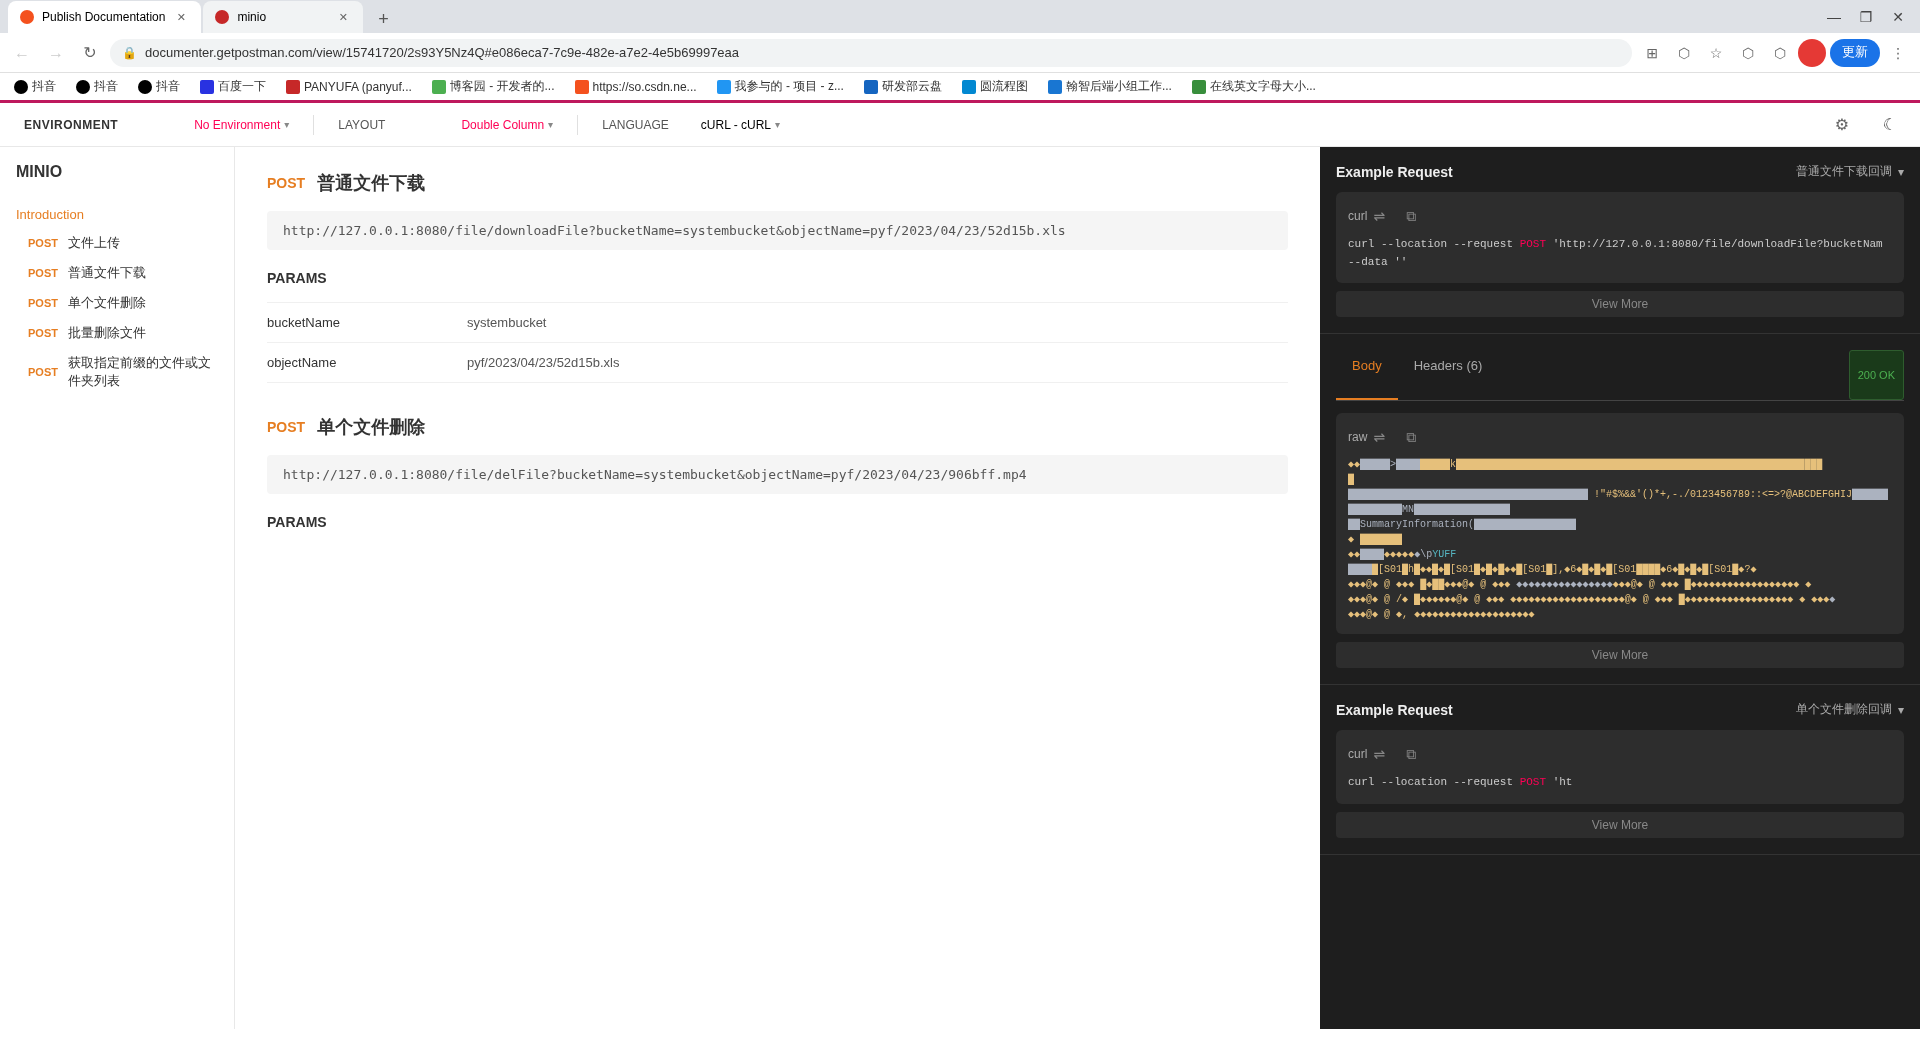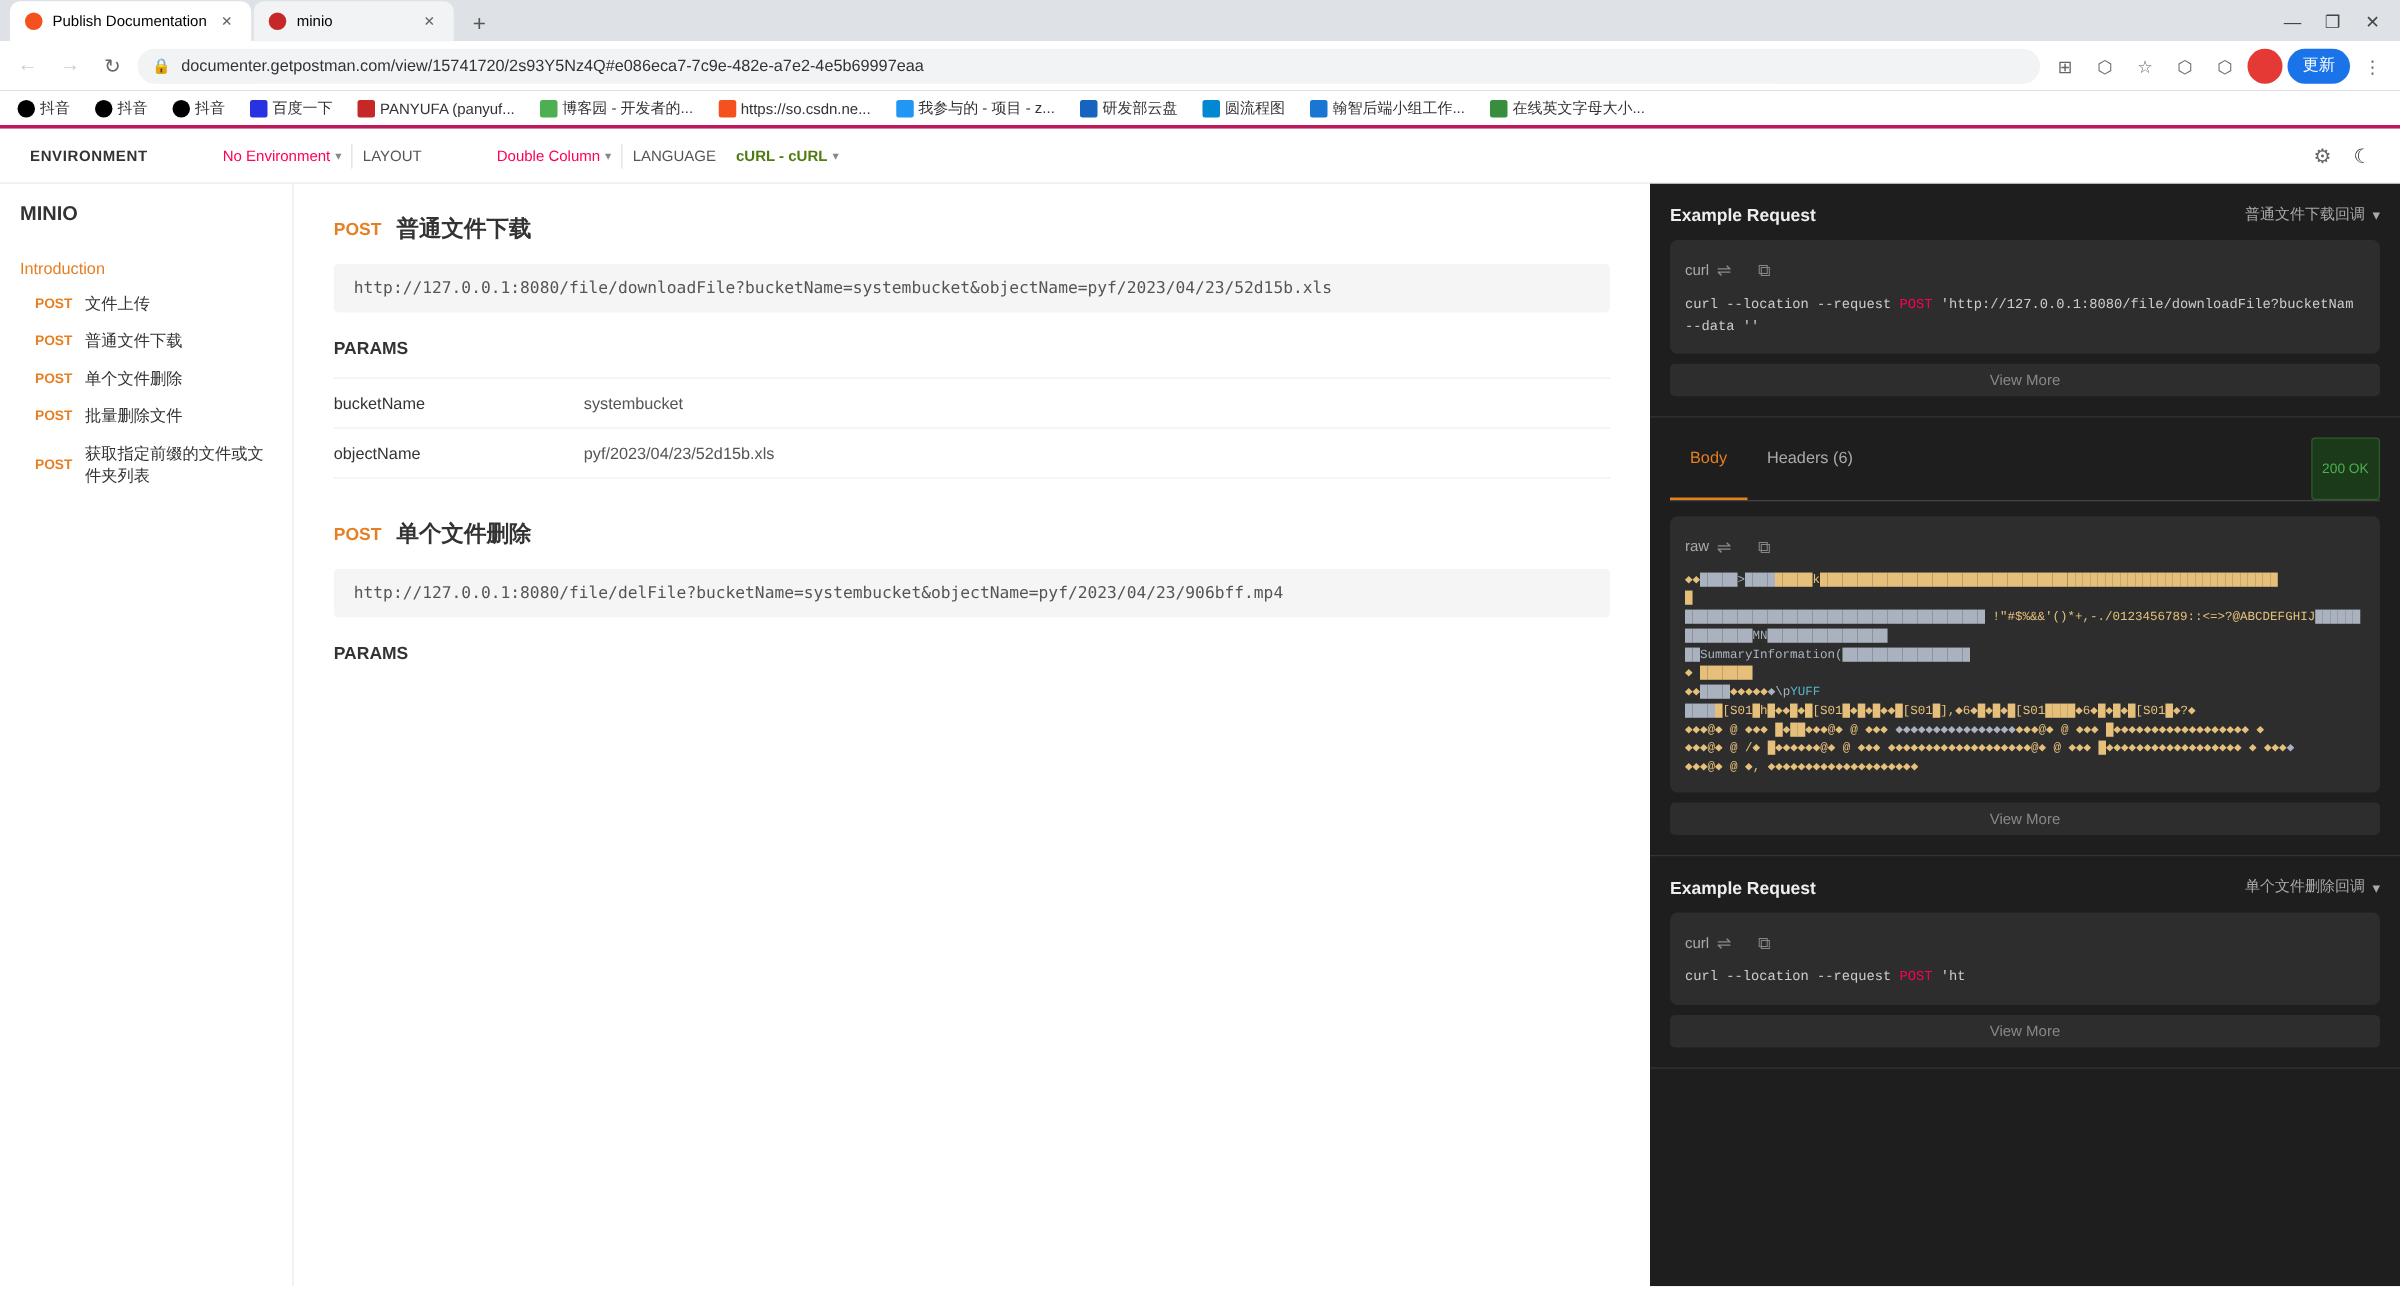--- a/index.html
+++ b/index.html
@@ -27,27 +27,27 @@
     .nav-action-btn { width: 28px; height: 28px; border-radius: 50%; display: flex; align-items: center; justify-content: center; font-size: 14px; color: #666; cursor: pointer; }
     .profile-circle { width: 28px; height: 28px; border-radius: 50%; background: #e53935; display: flex; align-items: center; justify-content: center; font-size: 12px; color: #fff; }
     .update-btn { background: #1a73e8; color: #fff; border-radius: 14px; padding: 4px 12px; font-size: 13px; cursor: pointer; }
 
     
     .bookmarks-bar { background: #fff; height: 30px; display: flex; align-items: center; padding: 0 8px; gap: 8px; border-bottom: 3px solid #be185d; overflow: hidden; }
     .bookmark-item { display: flex; align-items: center; gap: 4px; padding: 2px 6px; border-radius: 4px; font-size: 12px; color: #333; cursor: pointer; white-space: nowrap; }
     .bookmark-favicon { width: 14px; height: 14px; border-radius: 2px; flex-shrink: 0; }
 
     
-    .toolbar { height: 44px; background: #fff; display: flex; align-items: center; padding: 0 16px; border-bottom: 1px solid #e8e8e8; }
+    .toolbar { height: 44px; background: #fff; display: flex; align-items: center; padding: 0 16px; gap: 16px; border-bottom: 1px solid #e8e8e8; }
     .toolbar-item { font-size: 12px; color: #555; cursor: pointer; display: flex; align-items: center; gap: 4px; padding: 4px 8px; border-radius: 4px; }
     .toolbar-item.env-label { color: #333; font-weight: 600; letter-spacing: 0.5px; }
     .toolbar-item .value { color: #f05; margin-left: 44px; }
     .chevron { font-size: 10px; color: #888; }
     .toolbar-divider { width: 1px; height: 20px; background: #e0e0e0; }
-    .lang-value { color: #4d7c0f; font-weight: bold; }
+    .lang-value { color: #000000; }
     .gear-btn { margin-left: auto; width: 28px; height: 28px; border-radius: 50%; display: flex; align-items: center; justify-content: center; font-size: 16px; color: #666; cursor: pointer; }
     .dark-mode-btn { margin-left: 4px; width: 28px; height: 28px; border-radius: 50%; display: flex; align-items: center; justify-content: center; font-size: 16px; color: #333; cursor: pointer; }
 
     
     .main-layout { display: flex; height: calc(1039px - 43px - 40px - 30px - 44px); }
 
     
     .sidebar { width: 235px; background: #fff; border-right: 1px solid #e8e8e8; overflow-y: auto; padding: 16px 0; flex-shrink: 0; }
     .sidebar-title { font-size: 16px; font-weight: 700; color: #333; padding: 0 16px 16px; }
     .sidebar-section { padding: 4px 0; }

